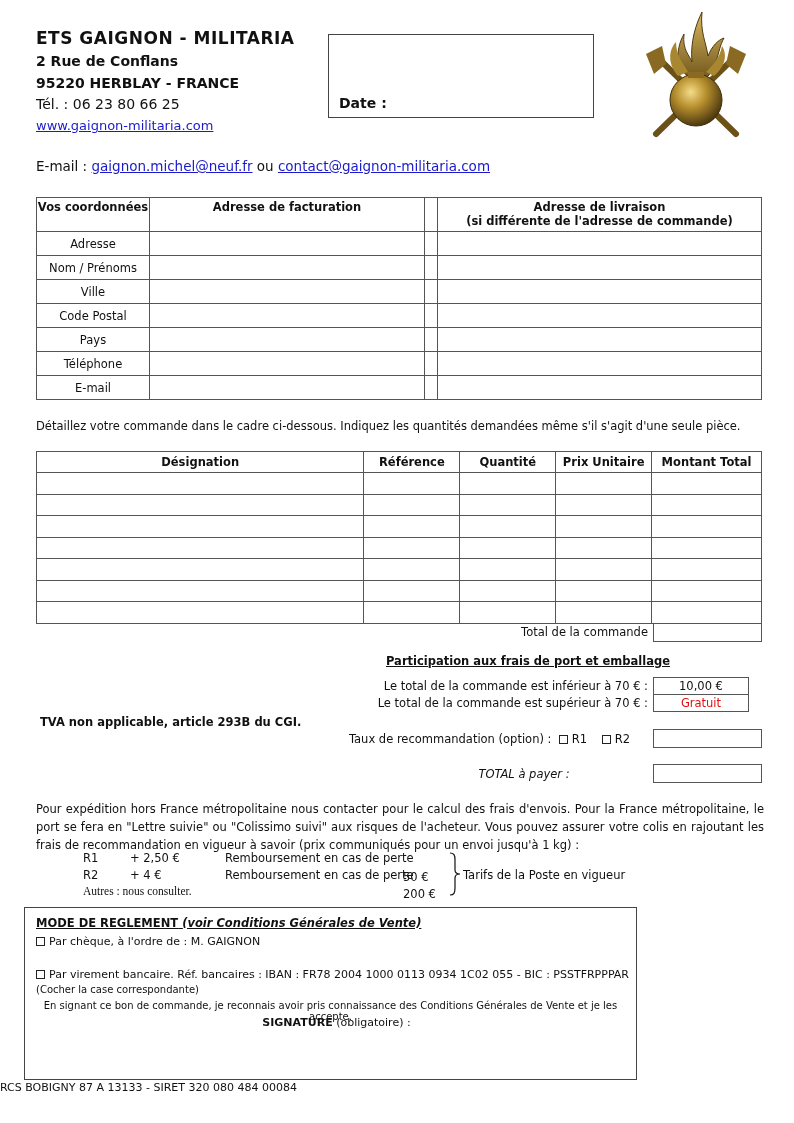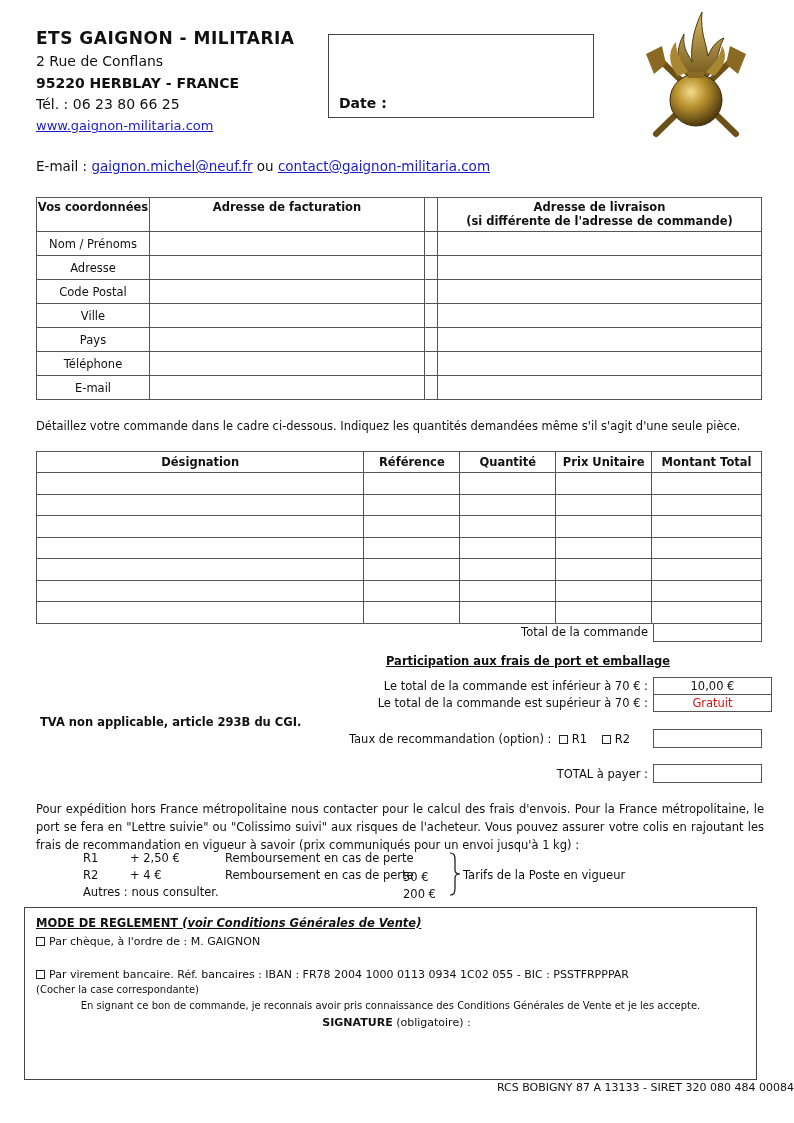--- a/index.html
+++ b/index.html
@@ -1,20 +1,20 @@
 <!DOCTYPE html>
 <html><head>
 <meta charset="utf-8">
 <style>
   * { box-sizing: border-box; margin: 0; padding: 0; }
   html, body { width: 794px; height: 1123px; background: #ffffff; overflow: hidden; }
   body { position: relative; font-family: "DejaVu Sans", sans-serif; color: #111; }
   .abs { position: absolute; }
   .company-name { left: 36px; top: 28px; font-size: 17px; font-weight: bold; letter-spacing: 0.5px; }
-  .addr1 { left: 36px; top: 53px; font-size: 14px; font-weight: normal; }
+  .addr1 { left: 36px; top: 53px; font-size: 14px; font-weight: bold; }
   .addr2 { left: 36px; top: 75px; font-size: 14px; font-weight: bold; }
   .tel { left: 36px; top: 96px; font-size: 14px; }
   .website { left: 36px; top: 118px; font-size: 13px; color: #1a1acc; text-decoration: underline; }
   .email-line { left: 36px; top: 158px; font-size: 13.5px; }
   .email-line a { color: #1a1acc; text-decoration: underline; }
 
   .bon-box { left: 328px; top: 34px; width: 266px; height: 84px; border: 1.5px solid #444; }
   .bon-title { position: absolute; left: 0; right: 0; top: 9px; text-align: center; font-size: 24px; }
   .bon-date { position: absolute; left: 10px; top: 60px; font-size: 14px; font-weight: bold; }
 
@@ -35,55 +35,55 @@
   .order th { border: 1px solid #555; height: 21px; font-weight: bold; }
   .order td { border: 1px solid #555; height: 21.5px; }
   .c-des { width: 328px; } .c-ref { width: 96px; } .c-qty { width: 96px; } .c-pu { width: 96px; } .c-mt { width: 110px; }
 
   .total-cmd-label { left: 400px; top: 625px; width: 248px; text-align: right; font-size: 11.5px; }
   .total-cmd-box { left: 653px; top: 623px; width: 109px; height: 19px; border: 1px solid #555; }
 
   .port-title { left: 386px; top: 654px; font-size: 11.5px; font-weight: bold; text-decoration: underline; }
   .inf-label { left: 300px; top: 679px; width: 348px; text-align: right; font-size: 11.5px; }
   .sup-label { left: 300px; top: 696px; width: 348px; text-align: right; font-size: 11.5px; }
-  .fee-box { left: 653px; width: 119px; height: 18px; border: 1px solid #555; text-align: center; font-size: 11.5px; line-height: 16px; }
+  .fee-box { left: 653px; width: 96px; height: 18px; border: 1px solid #555; text-align: center; font-size: 11.5px; line-height: 16px; }
   .fee-inf { top: 677px; }
   .fee-sup { top: 694px; color: #d11; }
 
   .tva { left: 40px; top: 715px; font-size: 11.5px; font-weight: bold; }
   .reco-label { left: 300px; top: 732px; width: 330px; text-align: right; font-size: 11.5px; }
   .reco-box { left: 653px; top: 729px; width: 109px; height: 19px; border: 1px solid #555; }
   .chk { display: inline-block; width: 9px; height: 9px; border: 1px solid #222; margin-right: 4px; vertical-align: -1px; }
 
-  .total-pay-label { left: 400px; top: 767px; width: 248px; text-align: right; font-size: 11.5px; }
+  .total-pay-label { left: 400px; top: 767px; width: 248px; text-align: center; font-size: 11.5px; font-style: italic; }
   .total-pay-box { left: 653px; top: 764px; width: 109px; height: 19px; border: 1px solid #555; }
 
   .expedition { left: 36px; top: 800px; width: 728px; font-size: 11.5px; line-height: 18px; text-align: justify; }
   .rate-row { left: 83px; font-size: 11.5px; }
   .rate-code { position: absolute; left: 0; }
   .rate-price { position: absolute; left: 47px; white-space: nowrap; }
   .rate-desc { position: absolute; left: 142px; white-space: nowrap; }
   .rate-amount { position: absolute; left: 320px; width: 45px; white-space: nowrap; margin-top: 19px; }
   .r1 { top: 851px; } .r2 { top: 868px; }
-  .autres { left: 83px; top: 885px; font-size: 11.5px; }
+  .autres { left: 83px; top: 885px; font-size: 11.5px; font-family: Liberation Serif, serif; }
   .brace { left: 448px; top: 852px; width: 14px; height: 44px; }
   .tarifs { left: 463px; top: 868px; font-size: 11.5px; }
 
-  .payment-box { left: 24px; top: 907px; width: 733px; height: 173px; border: 1.5px solid #444; }
+  .payment-box { left: 24px; top: 907px; width: 613px; height: 173px; border: 1.5px solid #444; }
   .pay-title { position: absolute; left: 11px; top: 8px; font-size: 11.5px; font-weight: bold; text-decoration: underline; }
   .pay-title i { font-style: italic; }
   .pay-line { position: absolute; left: 11px; font-size: 11px; white-space: nowrap; }
   .pay-line a { color: #1a1acc; text-decoration: underline; }
   .pl1 { top: 27px; } .pl2 { top: 43px; } .pl3 { top: 60px; }
   .pay-note { position: absolute; left: 11px; top: 76px; font-size: 10px; }
   .pay-accept { position: absolute; left: 0; right: 0; top: 92px; text-align: center; font-size: 10px; }
   .pay-sign { position: absolute; left: 12px; right: 0; top: 108px; text-align: center; font-size: 11px; }
   .pay-sign b { font-weight: bold; }
 
-  .footer { left: 0; width: 794px; top: 1081px; text-align: right; font-size: 11px; }
+  .footer { left: 0; width: 794px; top: 1081px; text-align: left; font-size: 11px; }
 </style>
 </head>
 <body>
 
 <div class="abs company-name">ETS GAIGNON - MILITARIA</div>
 <div class="abs addr1">2 Rue de Conflans</div>
 <div class="abs addr2">95220 HERBLAY - FRANCE</div>
 <div class="abs tel">Tél. : 06 23 80 66 25</div>
 <a class="abs website">www.gaignon-militaria.com</a>
 
@@ -131,39 +131,39 @@
       <tr>
     <td class="lab hdr">Vos coordonnées</td>
     <td class="fact hdr">Adresse de facturation</td>
     <td class="gap"></td>
     <td class="hdr">
       <span>Adresse de livraison</span>
       <span class="sub">(si différente de l'adresse de commande)</span>
     </td>
   </tr>
   <tr>
+    <td class="lab">Adresse</td>
+    <td></td>
+        <td class="gap"></td>
+        <td></td>
+  </tr>
+  <tr>
     <td class="lab">Nom / Prénoms</td>
     <td></td>
         <td class="gap"></td>
         <td></td>
   </tr>
   <tr>
-    <td class="lab">Adresse</td>
+    <td class="lab">Ville</td>
     <td></td>
         <td class="gap"></td>
         <td></td>
   </tr>
   <tr>
     <td class="lab">Code Postal</td>
-    <td></td>
-        <td class="gap"></td>
-        <td></td>
-  </tr>
-  <tr>
-    <td class="lab">Ville</td>
     <td></td>
         <td class="gap"></td>
         <td></td>
   </tr>
   <tr>
     <td class="lab">Pays</td>
     <td></td>
         <td class="gap"></td>
         <td></td>
   </tr>

